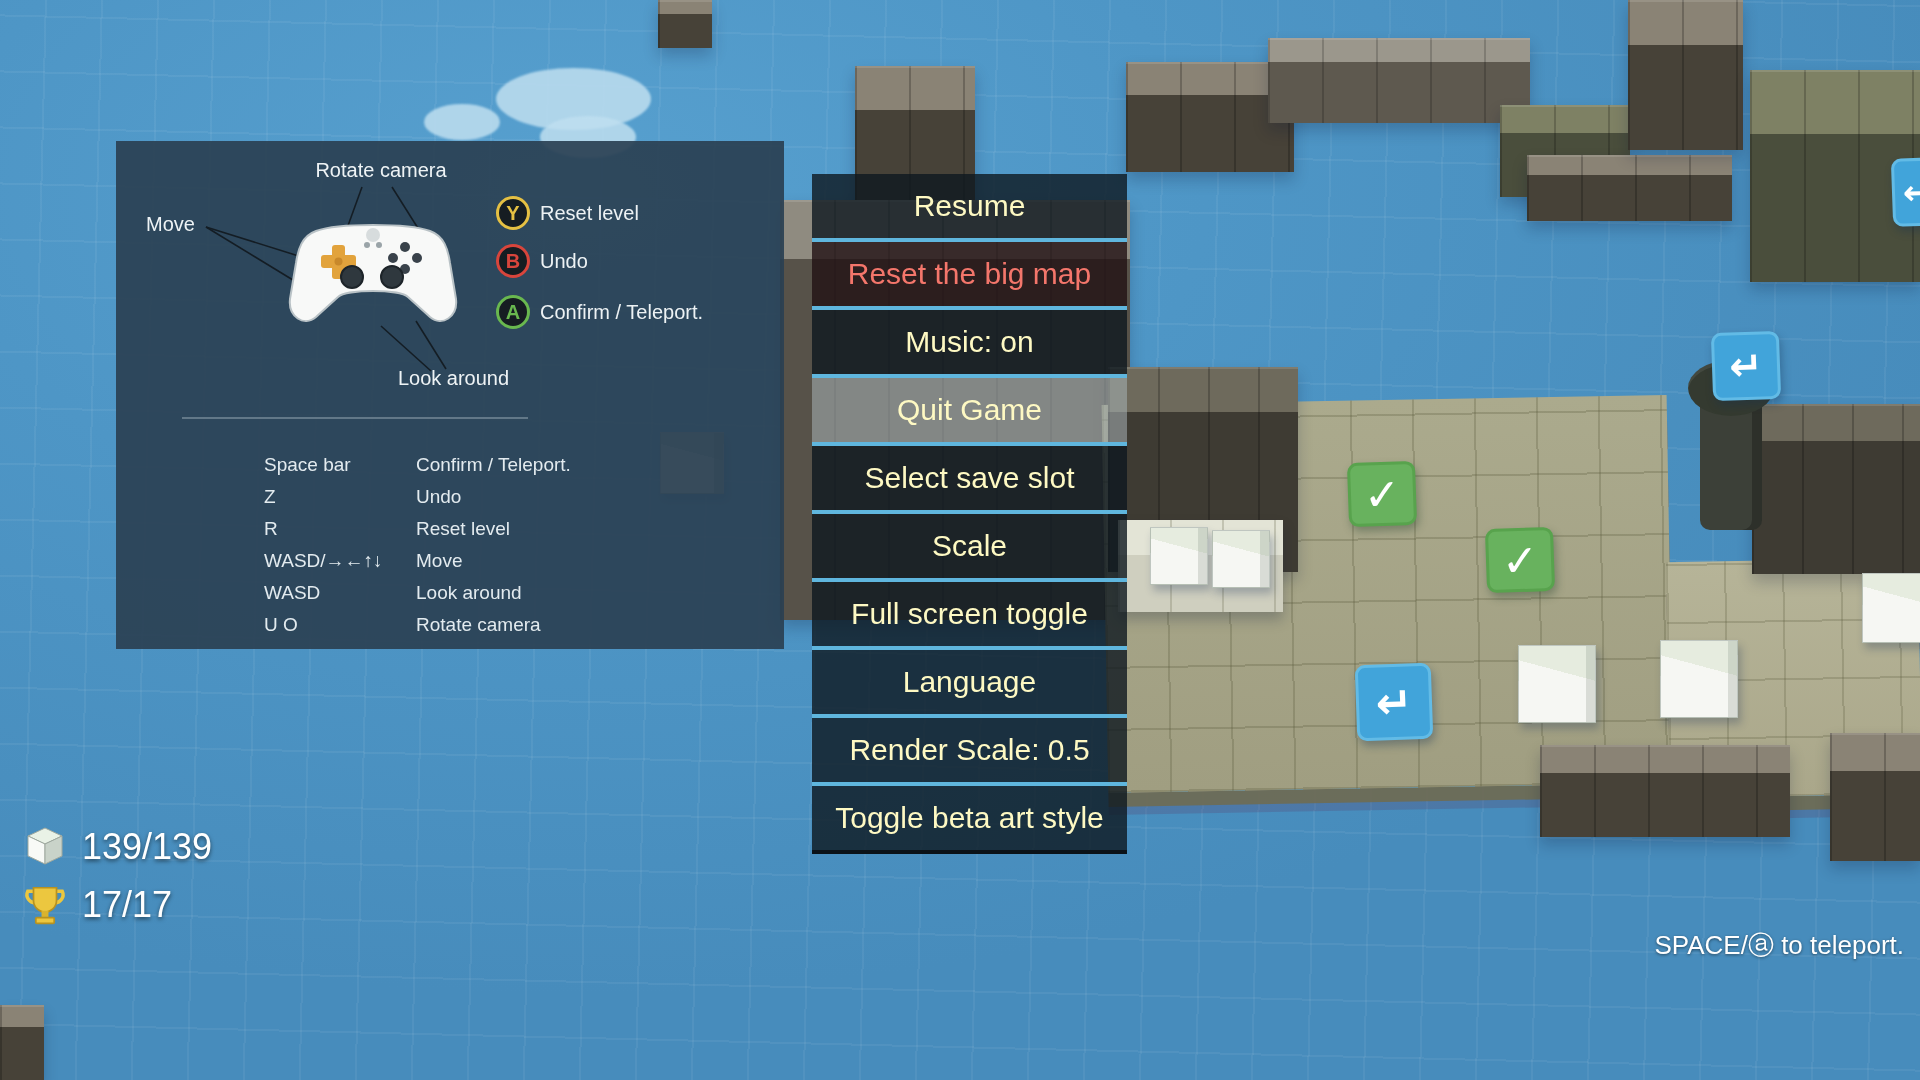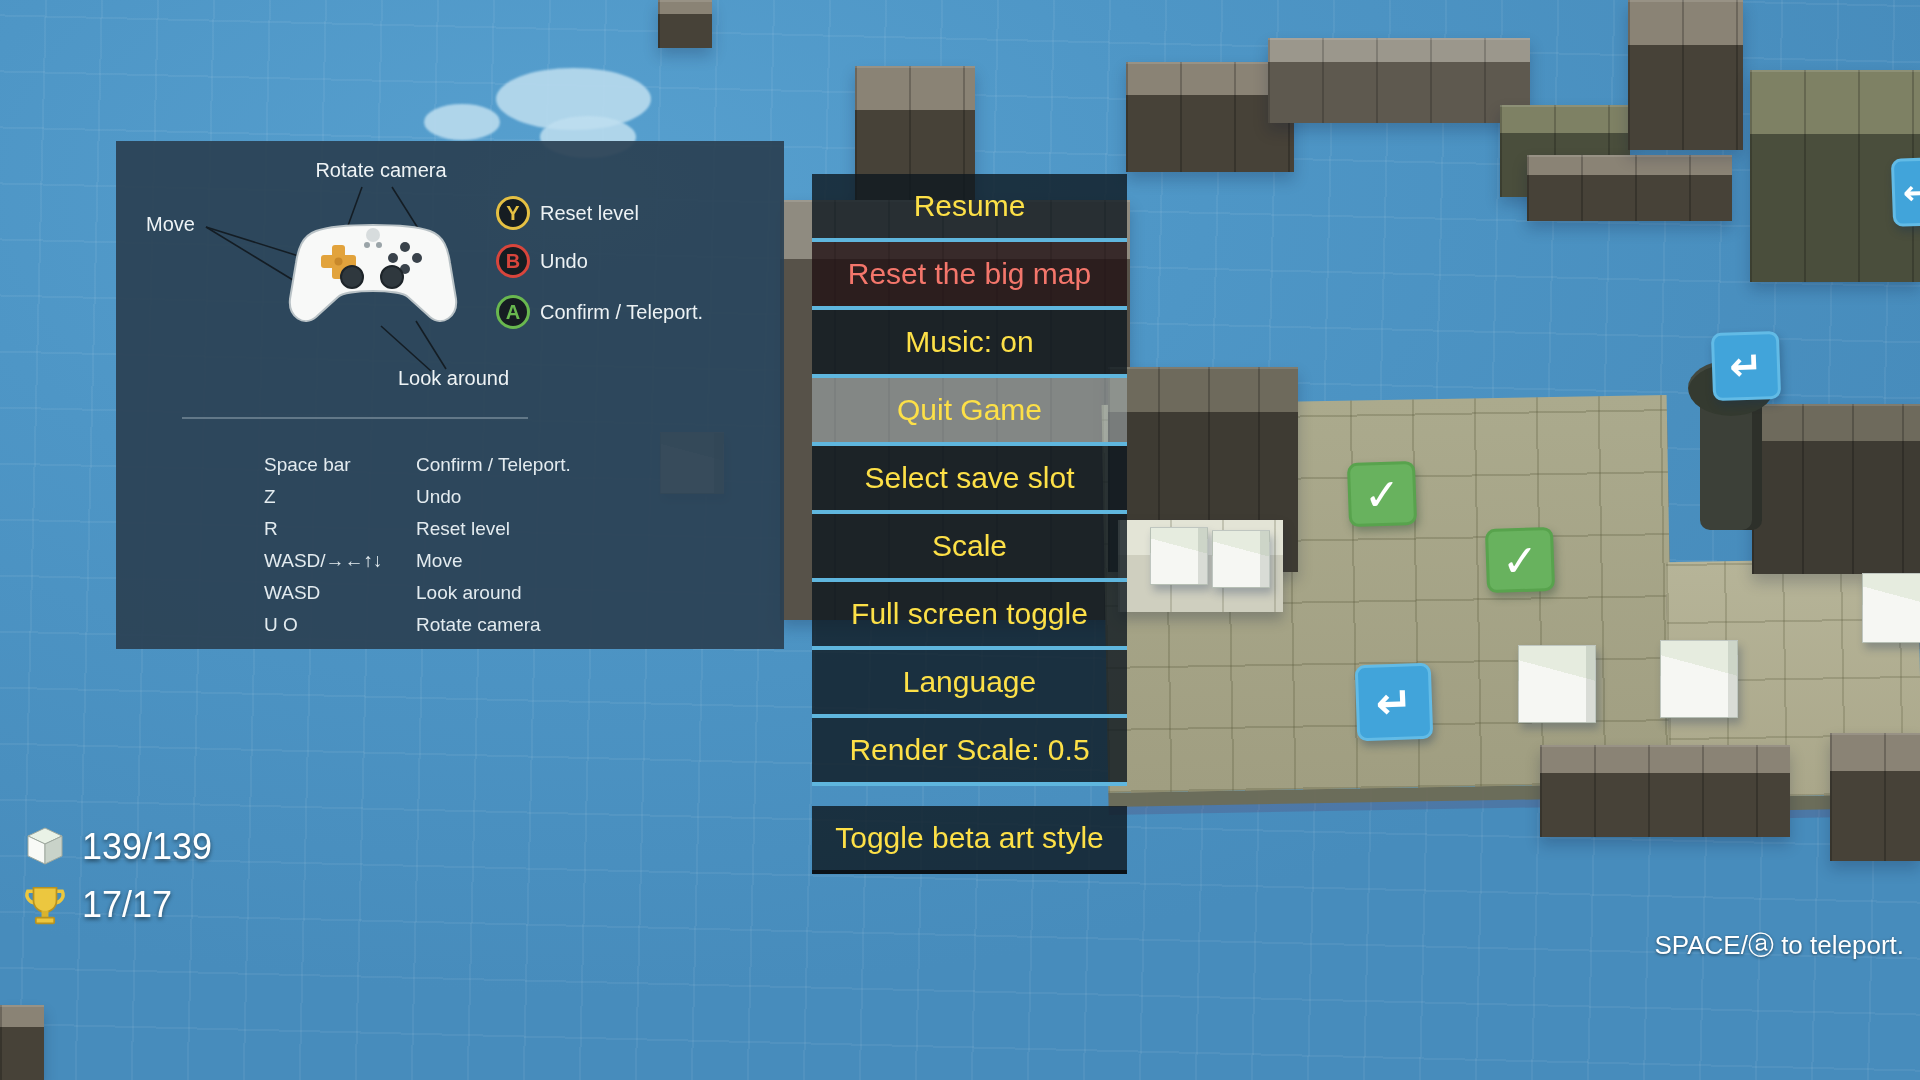--- a/index.html
+++ b/index.html
@@ -89,25 +89,25 @@
   .cp-divider{position:absolute;left:66px;top:276px;width:346px;height:2px;
     background:rgba(165,180,190,.45);}
   .kb-list{position:absolute;left:148px;top:308px;width:460px;}
   .kb-row{display:flex;height:32px;align-items:center;font-size:19px;color:#e3ebef;}
   .kb-key{width:152px;}
   .kb-action{flex:1;}
 
   
   .menu{position:absolute;left:812px;top:174px;width:315px;}
   .menu-item{height:68px;box-sizing:border-box;display:flex;align-items:center;justify-content:center;
-    font-size:30px;color:#fde047;background:rgba(14,24,31,.80);
+    font-size:30px;color:#fef9c3;background:rgba(14,24,31,.80);
     border-bottom:4px solid #5fb6de;cursor:pointer;}
   .menu-item.danger{color:#f4766b;background:rgba(34,18,20,.80);}
   .menu-item.highlighted{background:rgba(168,178,183,.55);}
-  .menu-item.last{border-bottom:4px solid rgba(10,16,20,.9);margin-top:20px;}
+  .menu-item.last{border-bottom:4px solid rgba(10,16,20,.9);}
 
   
   .hud{position:absolute;left:22px;top:818px;color:#fff;}
   .hud-row{display:flex;align-items:center;gap:14px;height:58px;}
   .hud-count{font-size:36px;font-weight:normal;text-shadow:0 2px 4px rgba(0,0,0,.55);}
   .hint{position:absolute;right:16px;top:928px;font-size:26px;color:#fff;
     text-shadow:0 1px 3px rgba(0,0,0,.5);}
 </style>
 </head>
 <body>

